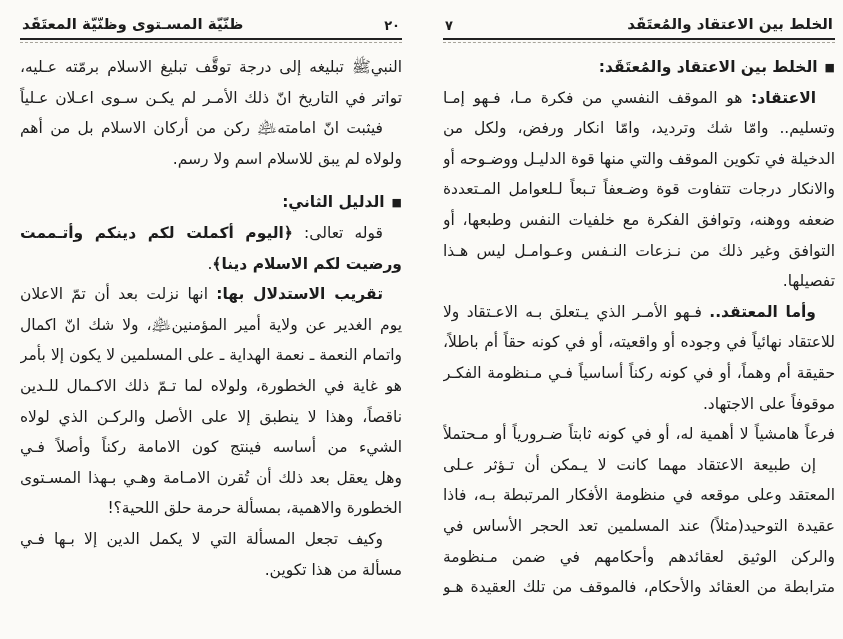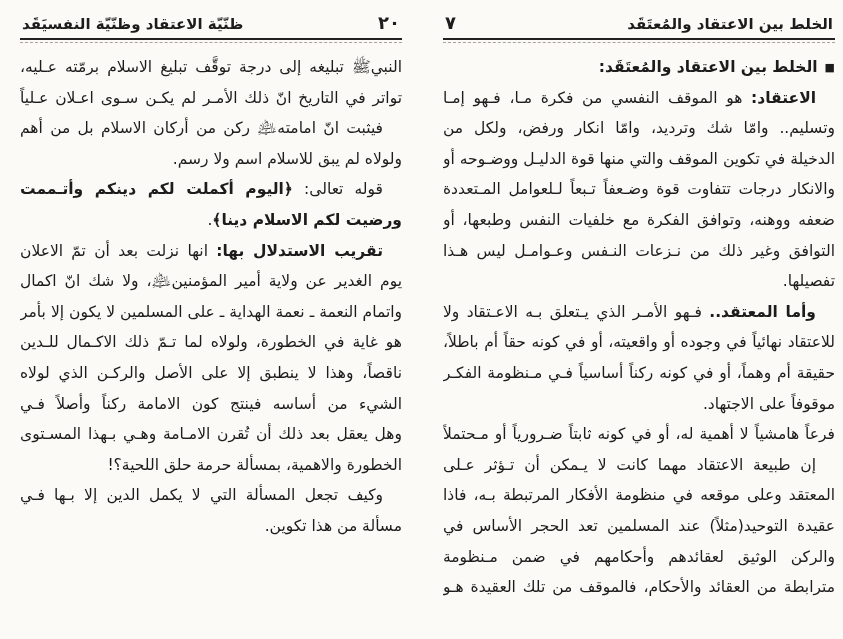--- a/index.html
+++ b/index.html
@@ -18,21 +18,21 @@
   .page-header {
     direction:rtl;
     display:flex;
     justify-content:space-between;
     align-items:flex-end;
     font-weight:bold;
     font-size:15px;
     padding:0 2px;
     height:24px;
   }
-  .page-number { font-size:18px; font-weight:bold; }
+  .page-number { font-size:13px; font-weight:bold; }
   .header-rule {
     margin-top:5px;
     border-top:2.5px solid #212121;
     border-bottom:1px dashed #a8a49b;
     height:5px;
   }
 
   .page-body {
     direction:rtl;
     margin-top:9px;
@@ -63,28 +63,29 @@
   .b { font-weight:bold; }
 </style>
 </head>
 <body>
 
 <div class="spread">
 
   <section class="page page-left">
     <div class="page-header">
       <span class="page-number">٢٠</span>
-      <span class="page-title">ظنّيّة الاعتقاد وظنّيّة النفسيَقَد</span>
+      <span class="page-title">ظنّيّة المسـتوى وظنّيّة المعتَقَد</span>
     </div>
     <div class="header-rule"></div>
     <div class="page-body" id="body-left">
         <div class="line j"><span>النبيﷺ تبليغه إلى درجة توقَّف تبليغ الاسلام برمّته عـليه، وقـد</span></div>
         <div class="line j"><span>تواتر في التاريخ انّ ذلك الأمـر لم يكـن سـوى اعـلان عـلياً وليـاً</span></div>
         <div class="line j ind"><span>فيثبت انّ امامته﵇ ركن من أركان الاسلام بل من أهم أركانه</span></div>
         <div class="line e"><span>ولولاه لم يبق للاسلام اسم ولا رسم.</span></div>
+        <div class="line h gap"><span class="bullet">■</span><span class="b">الدليل الثاني:</span></div>
         <div class="line j ind"><span>قوله تعالى: </span><span class="b">﴿اليوم أكملت لكم دينكم وأتـممت عـليكم نـعمتي</span></div>
         <div class="line c"><span class="b">ورضيت لكم الاسلام دينا﴾</span><span>.</span></div>
         <div class="line j ind"><span class="b">تقريب الاستدلال بها:</span><span> انها نزلت بعد أن تمّ الاعلان النبوي فـي</span></div>
         <div class="line j"><span>يوم الغدير عن ولاية أمير المؤمنين﵇، ولا شك انّ اكمال الديـن</span></div>
         <div class="line j"><span>واتمام النعمة ـ نعمة الهداية ـ على المسلمين لا يكون إلا بأمر مهم</span></div>
         <div class="line j"><span>هو غاية في الخطورة، ولولاه لما تـمّ ذلك الاكـمال للـدين ولبـقي</span></div>
         <div class="line j"><span>ناقصاً، وهذا لا ينطبق إلا على الأصل والركـن الذي لولاه لانـتفى</span></div>
         <div class="line j"><span>الشيء من أساسه فينتج كون الامامة ركناً وأصلاً فـي الاسـلام.</span></div>
         <div class="line j"><span>وهل يعقل بعد ذلك أن تُقرن الامـامة وهـي بـهذا المسـتوى مـن</span></div>
         <div class="line e"><span>الخطورة والاهمية، بمسألة حرمة حلق اللحية؟!</span></div>

